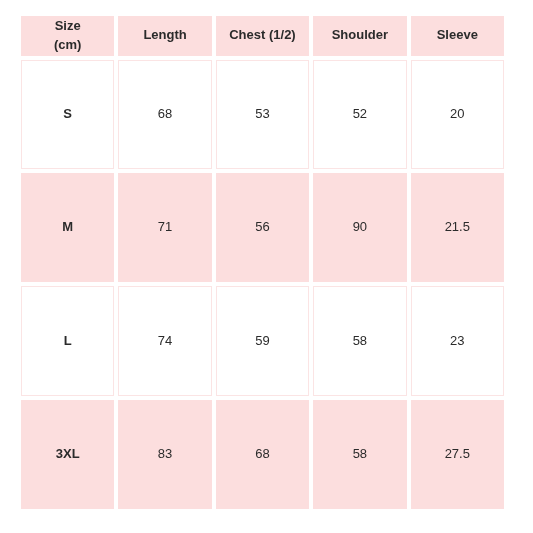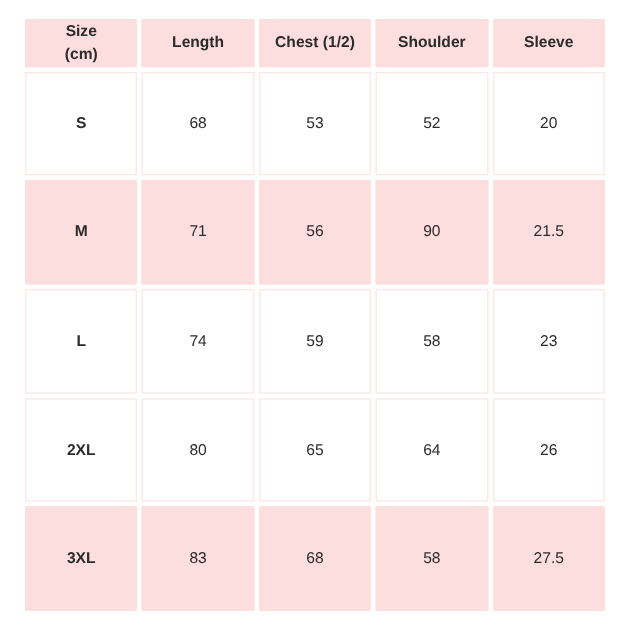--- a/index.html
+++ b/index.html
@@ -118,27 +118,20 @@
 
       <tr>
         <td class="cell-white size-cell">L</td>
         <td class="cell-white value-cell">74</td>
         <td class="cell-white value-cell">59</td>
         <td class="cell-white value-cell">58</td>
         <td class="cell-white value-cell">23</td>
       </tr>
 
 
-      <tr>
-        <td class="cell-white size-cell">2XL</td>
-        <td class="cell-white value-cell">80</td>
-        <td class="cell-white value-cell">65</td>
-        <td class="cell-white value-cell">64</td>
-        <td class="cell-white value-cell">26</td>
-      </tr>
 
       <tr>
         <td class="cell-pink size-cell">3XL</td>
         <td class="cell-pink value-cell">83</td>
         <td class="cell-pink value-cell">68</td>
         <td class="cell-pink value-cell">58</td>
         <td class="cell-pink value-cell">27.5</td>
       </tr>
 
     </tbody>

